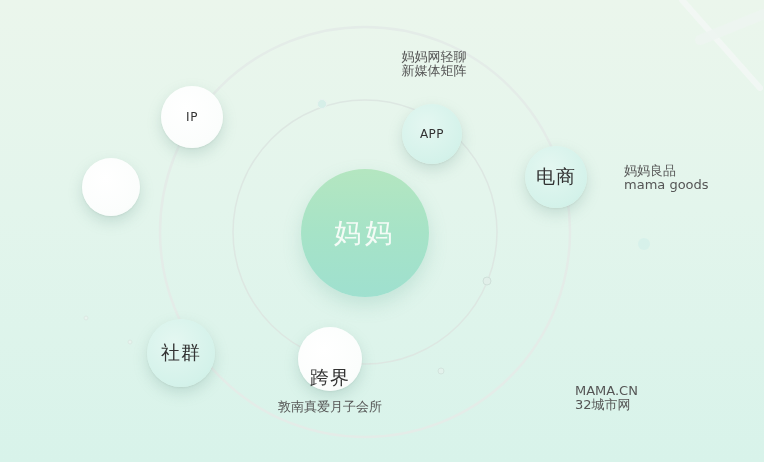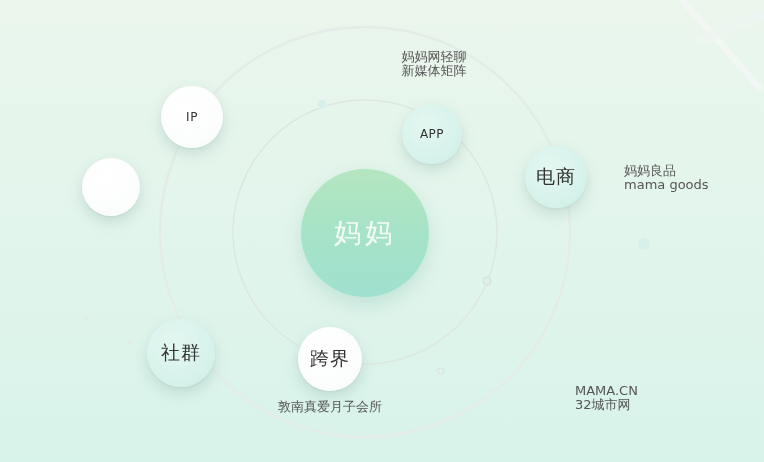--- a/index.html
+++ b/index.html
@@ -90,21 +90,21 @@
   </div>
   <div class="caption" style="left:624px; top:164px;">
     <span class="line">妈妈良品</span>
     <span class="line">mama goods</span>
   </div>
 
   <div class="node mint" style="left:147px; top:319px; width:68px; height:68px;">
     <span class="lbl-cn">社群</span>
   </div>
 
-  <div class="node white" style="left:298px; top:327px; width:64px; height:64px;">
+  <div class="node white" style="left:298px; top:327px; width:64px; height:64px;align-items:flex-end;">
     <span class="lbl-cn">跨界</span>
   </div>
   <div class="caption centered" style="left:270px; top:400px; width:120px;">
     <span class="line">敦南真爱月子会所</span>
   </div>
 
   <div class="caption" style="left:575px; top:384px;">
     <span class="line">MAMA.CN</span>
     <span class="line">32城市网</span>
   </div>

